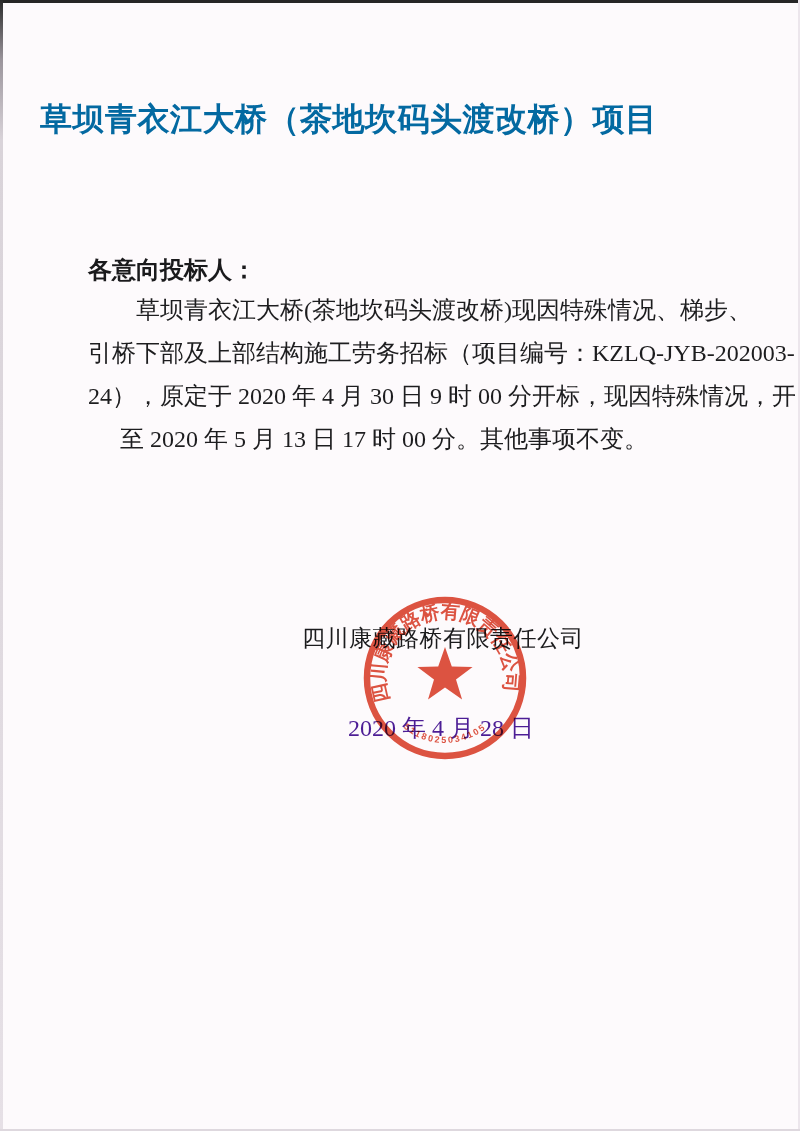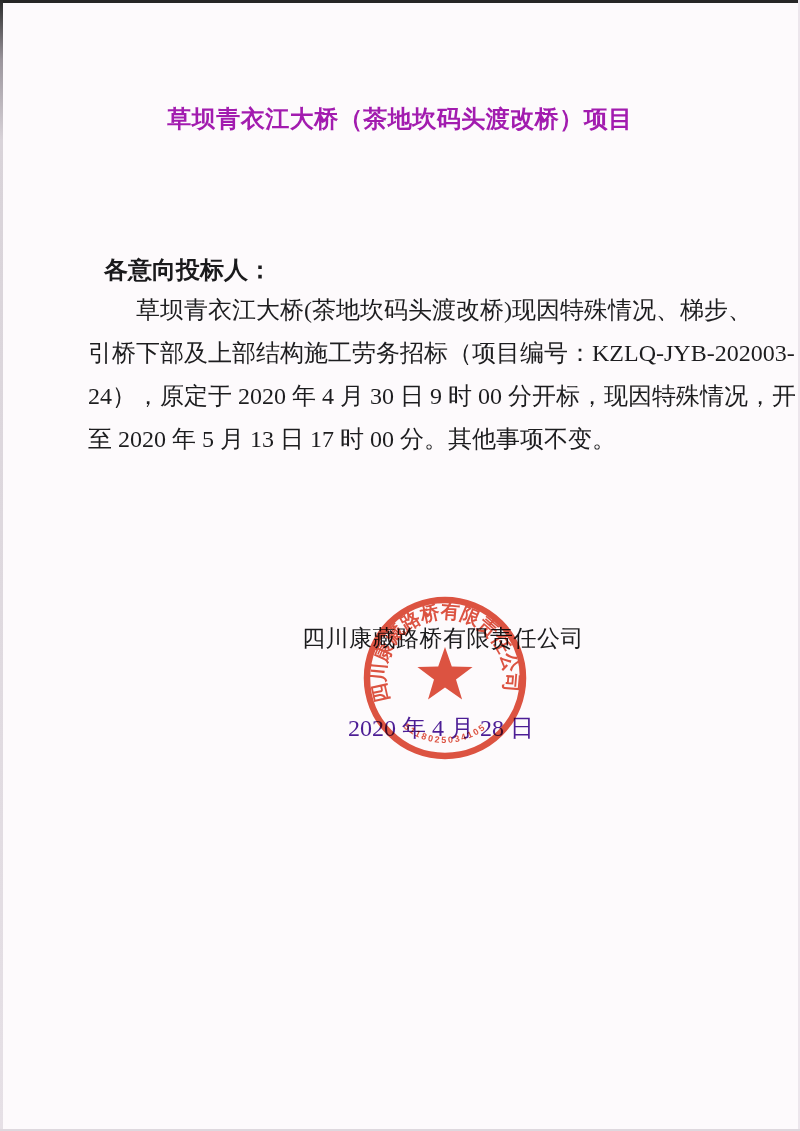--- a/index.html
+++ b/index.html
@@ -26,46 +26,45 @@
     position: absolute; top: 0; right: 0; width: 2px; bottom: 0;
     background: #ece6ec;
   }
   .edge-bottom {
     position: absolute; left: 0; right: 0; bottom: 0; height: 2px;
     background: #ded8de;
   }
 
   .title {
     position: absolute; top: 94px; left: 40px; right: 40px;
-    text-align: center;
-    font-size: 24px; font-weight: 700;
+    text-align: left;
+    font-size: 32px; font-weight: 700;
     line-height: 50px;
-    color: #a21caf;
+    color: #0369a1;
     letter-spacing: 0.5px;
   }
   .salutation {
     position: absolute; top: 254px; left: 88px;
     font-family: "Liberation Sans", "DejaVu Sans", sans-serif;
     font-size: 24px; font-weight: 700;
     line-height: 32px;
     color: #1a1a1c;
-    margin-left: 16px;
   }
   .body-text {
     position: absolute; top: 289px; left: 88px; width: 624px;
     font-size: 24px;
     line-height: 43px;
   }
   .body-line {
     text-align: justify;
     text-align-last: justify;
     white-space: nowrap;
   }
   .body-line.first { text-indent: 2em; }
-  .body-line.last { text-align-last: left; white-space: normal; }
+  .body-line.last { text-align-last: left; white-space: normal; margin-left: 32px; }
 
   .company-line {
     position: absolute; top: 624px; left: 302px;
     font-size: 23px; line-height: 30px;
     letter-spacing: 0.5px;
     color: #1b1b1d;
   }
   .date-line {
     position: absolute; top: 713px; left: 348px;
     font-size: 24px; line-height: 30px;

